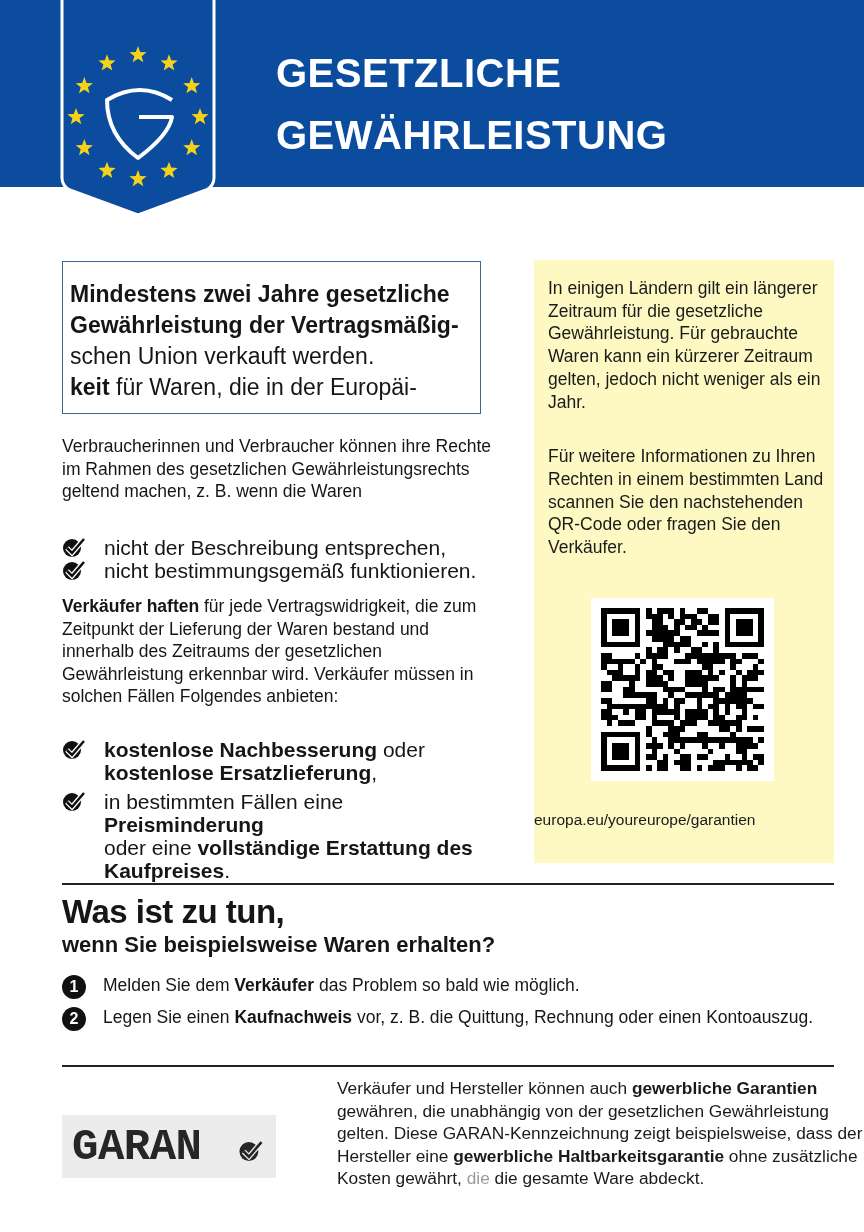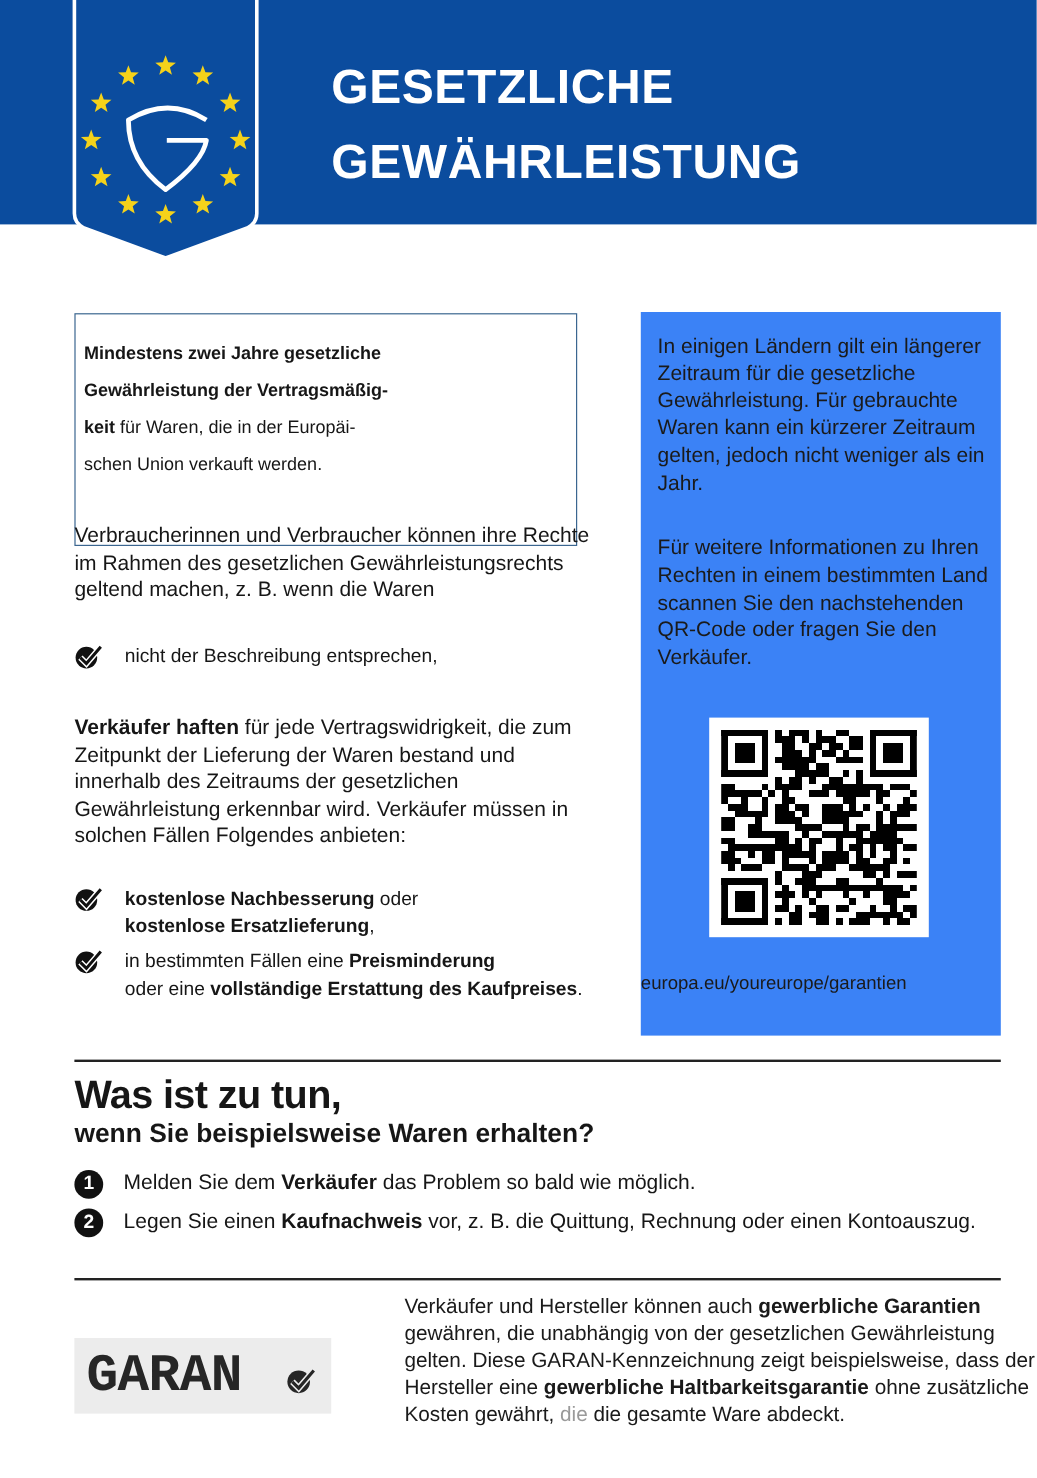--- a/index.html
+++ b/index.html
@@ -4,35 +4,35 @@
 <style>
   * { box-sizing: border-box; margin: 0; padding: 0; }
   html, body { width: 864px; height: 1232px; background: #ffffff; overflow: hidden; }
   body { position: relative; font-family: "Liberation Sans", "DejaVu Sans", sans-serif; color: #161616; }
 
   .header { position: absolute; left: 0; top: 0; width: 864px; height: 187px; background: #0b4c9e; }
   .shield { position: absolute; left: 60px; top: 0; width: 156px; height: 217px; }
   .title { position: absolute; left: 276px; top: 42px; color: #ffffff; font-weight: 700; font-size: 40px; line-height: 62px; letter-spacing: 0.5px; }
   .title div { white-space: nowrap; }
 
-  .lead-box { position: absolute; left: 62px; top: 261px; width: 419px; height: 194px; border: 1.5px solid #3b6690; padding: 17px 0 1px 7px; font-size: 15px; line-height: 31px; }
+  .lead-box { position: absolute; left: 62px; top: 261px; width: 419px; height: 153px; border: 1.5px solid #3b6690; padding: 17px 0 1px 7px; font-size: 23px; line-height: 31px; }
   .lead-box b { font-weight: 700; }
 
   .col-left { position: absolute; left: 62px; width: 430px; font-size: 17.5px; line-height: 22.5px; }
   .p1 { top: 435px; }
-  .check-list { position: absolute; left: 62px; width: 440px; font-size: 16px; line-height: 23px; }
+  .check-list { position: absolute; left: 62px; width: 440px; font-size: 21px; line-height: 23px; }
   .check-item { position: relative; padding-left: 42px; }
   .check-icon { position: absolute; left: 0; top: 1px; width: 24px; height: 21px; }
   .list1 { top: 536px; }
   .p2 { top: 595px; }
   .list2 { top: 738px; }
   .list2 .check-item { margin-bottom: 6px; }
   b { font-weight: 700; }
 
-  .info-box { position: absolute; left: 534px; top: 260px; width: 300px; height: 603px; background: #3b82f6; }
+  .info-box { position: absolute; left: 534px; top: 260px; width: 300px; height: 603px; background: #fef9c3; }
   .info-text { position: absolute; left: 14px; top: 17px; width: 285px; font-size: 17.5px; line-height: 22.7px; color: #1a1a1a; }
   .info-text p + p { margin-top: 32px; }
   .qr { position: absolute; left: 57px; top: 338px; width: 183px; height: 183px; background: #ffffff; padding: 10px; }
   .qr svg { width: 163px; height: 163px; display: block; }
   .qr-url { position: absolute; left: 0; width: 300px; top: 551px; font-size: 15.5px; color: #1a1a1a; }
 
   .divider { position: absolute; left: 62px; width: 772px; height: 2px; background: #222; }
   .div1 { top: 883px; }
   .div2 { top: 1065px; }
 
@@ -71,34 +71,42 @@
   <path d="M112 100 Q80 80 47 100 Q47 135 78 158 Q109 135 112 117 L79 117" fill="none" stroke="#ffffff" stroke-width="4" stroke-linejoin="round"></path>
 </svg>
 <div class="title">
   <div>GESETZLICHE</div>
   <div>GEWÄHRLEISTUNG</div>
 </div>
 
 <div class="lead-box">
   <div><b>Mindestens zwei Jahre gesetzliche</b></div>
   <div><b>Gewährleistung der Vertragsmäßig-</b></div>
+  <div>schen Union verkauft werden.</div>
   <div><b>keit</b><span> für Waren, die in der Europäi-</span></div>
-  <div>schen Union verkauft werden.</div>
 </div>
 
 <div class="col-left p1">Verbraucherinnen und Verbraucher können ihre Rechte im Rahmen des gesetzlichen Gewährleistungsrechts geltend machen, z. B. wenn die Waren</div>
 
 <div class="check-list list1">
   <div class="check-item">
     <svg class="check-icon" viewBox="0 0 24 21">
         <circle cx="10" cy="11" r="9" fill="#111"></circle>
         <path d="M5 11 L10 16 L22 2" fill="none" stroke="#fff" stroke-width="5"></path>
         <path d="M5 11 L10 16 L22 2" fill="none" stroke="#111" stroke-width="2.5"></path>
       </svg>
     <span>nicht der Beschreibung entsprechen,</span>
+  </div>
+  <div class="check-item">
+    <svg class="check-icon" viewBox="0 0 24 21">
+        <circle cx="10" cy="11" r="9" fill="#111"></circle>
+        <path d="M5 11 L10 16 L22 2" fill="none" stroke="#fff" stroke-width="5"></path>
+        <path d="M5 11 L10 16 L22 2" fill="none" stroke="#111" stroke-width="2.5"></path>
+      </svg>
+    <span>nicht bestimmungsgemäß funktionieren.</span>
   </div>
 </div>
 
 <div class="col-left p2">
   <b>Verkäufer haften</b><span> für jede Vertragswidrigkeit, die zum Zeitpunkt der Lieferung der Waren bestand und innerhalb des Zeitraums der gesetzlichen Gewährleistung erkennbar wird. Verkäufer müssen in solchen Fällen Folgendes anbieten:</span>
 </div>
 
 <div class="check-list list2">
   <div class="check-item">
     <svg class="check-icon" viewBox="0 0 24 21">

